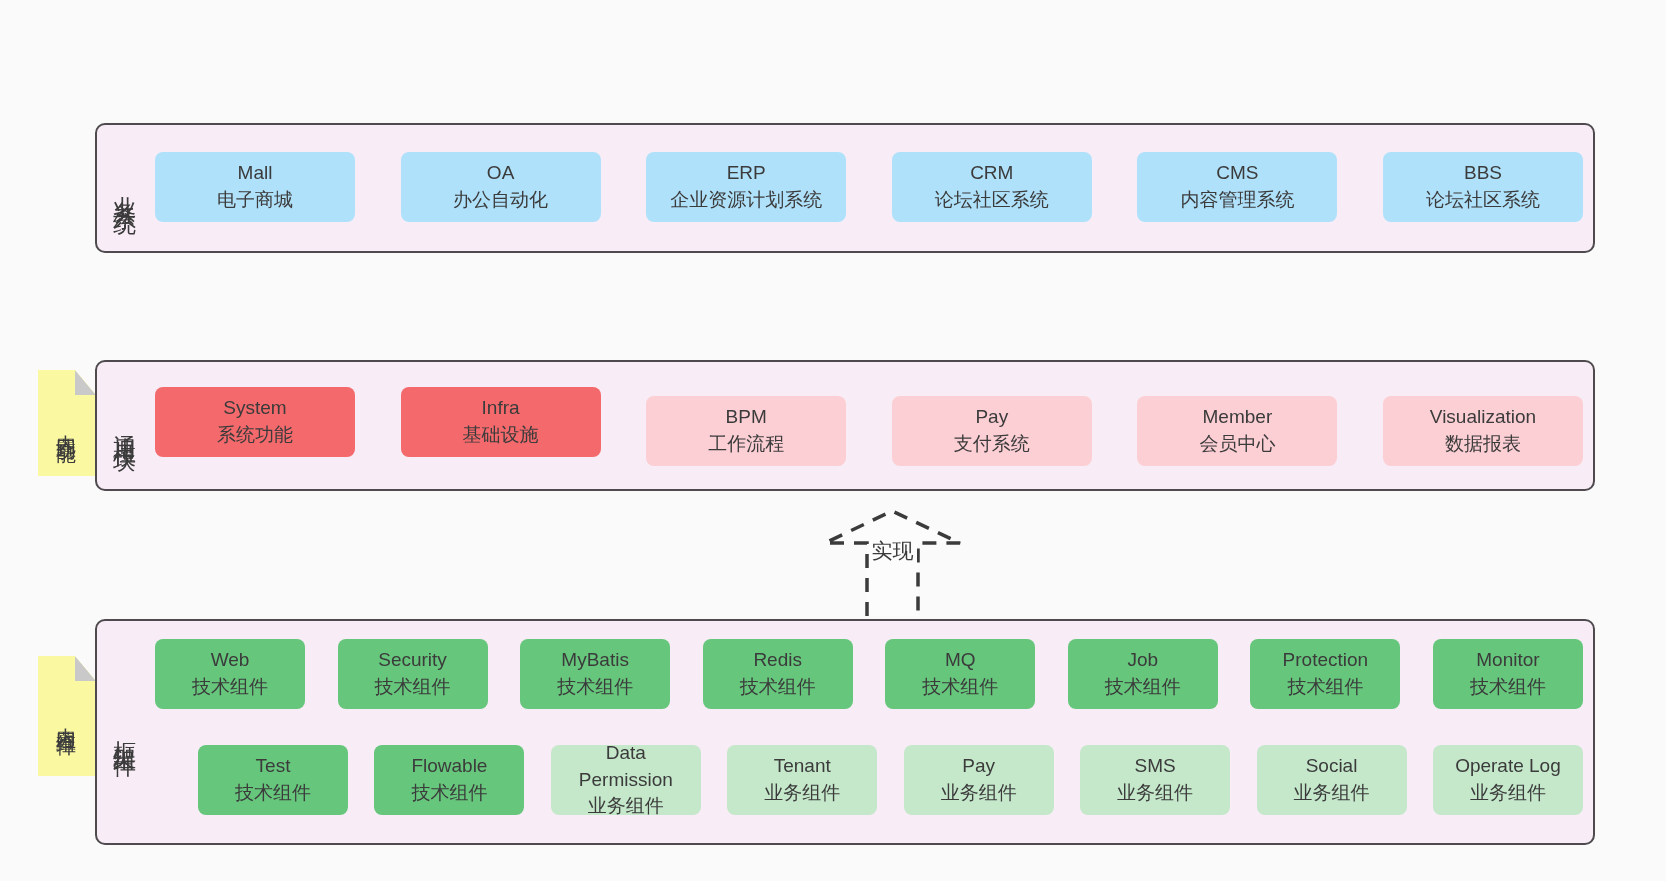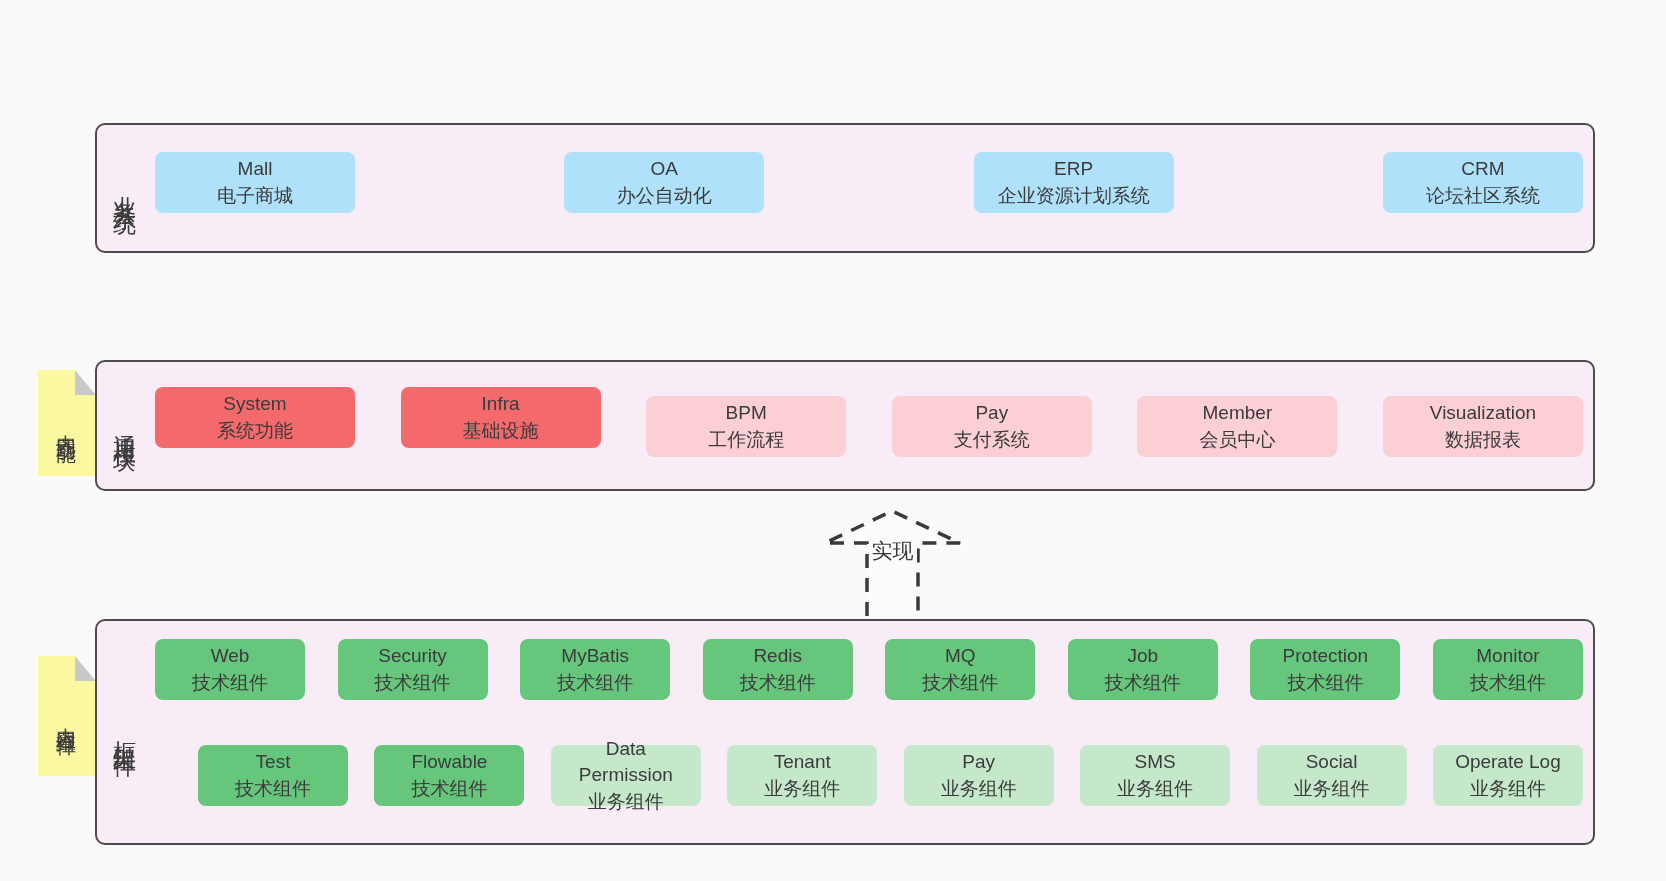--- a/index.html
+++ b/index.html
@@ -17,21 +17,21 @@
         writing-mode:vertical-rl;text-orientation:upright;letter-spacing:5px;
         font-size:23px;color:var(--text);white-space:nowrap;}
 
   
   .box-row{position:absolute;left:58px;right:10px;display:flex;justify-content:space-between;}
   .band-business .box-row,.band-modules .box-row{top:25px;}
   .band-business .box-row{top:27px;}
   .row-1{top:18px;}
   .row-2{top:124px;padding-left:43px;}
 
-  .box{box-sizing:border-box;height:61px;border-radius:8px;
+  .box{box-sizing:border-box;height:70px;border-radius:8px;
        display:flex;flex-direction:column;justify-content:center;align-items:center;
        text-align:center;font-size:19px;line-height:1.4;color:var(--text);}
   .box-wide{width:200px;}
   .box-narrow{width:150px;}
   .box-name{padding:0 12px;}
   .box-desc{padding:0 6px;text-align:right;}
 
   .blue{background:var(--blue);}
   .red{background:var(--red);}
   .pink{background:var(--pink);margin-top:9px;}
@@ -74,20 +74,28 @@
         <div class="box-desc">办公自动化</div>
       </div>
       <div class="box box-wide blue">
         <div class="box-name">ERP</div>
         <div class="box-desc">企业资源计划系统</div>
       </div>
       <div class="box box-wide blue">
         <div class="box-name">CRM</div>
         <div class="box-desc">论坛社区系统</div>
       </div>
+      <div class="box box-wide blue">
+        <div class="box-name">CMS</div>
+        <div class="box-desc">内容管理系统</div>
+      </div>
+      <div class="box box-wide blue">
+        <div class="box-name">BBS</div>
+        <div class="box-desc">论坛社区系统</div>
+      </div>
     </div>
   </div>
 
 
   <div class="tab tab-1">
     <span class="tab-fold"></span>
     <span class="tab-text">内置功能</span>
   </div>
   <div class="band band-modules">
     <div class="band-label">通用模块</div>

